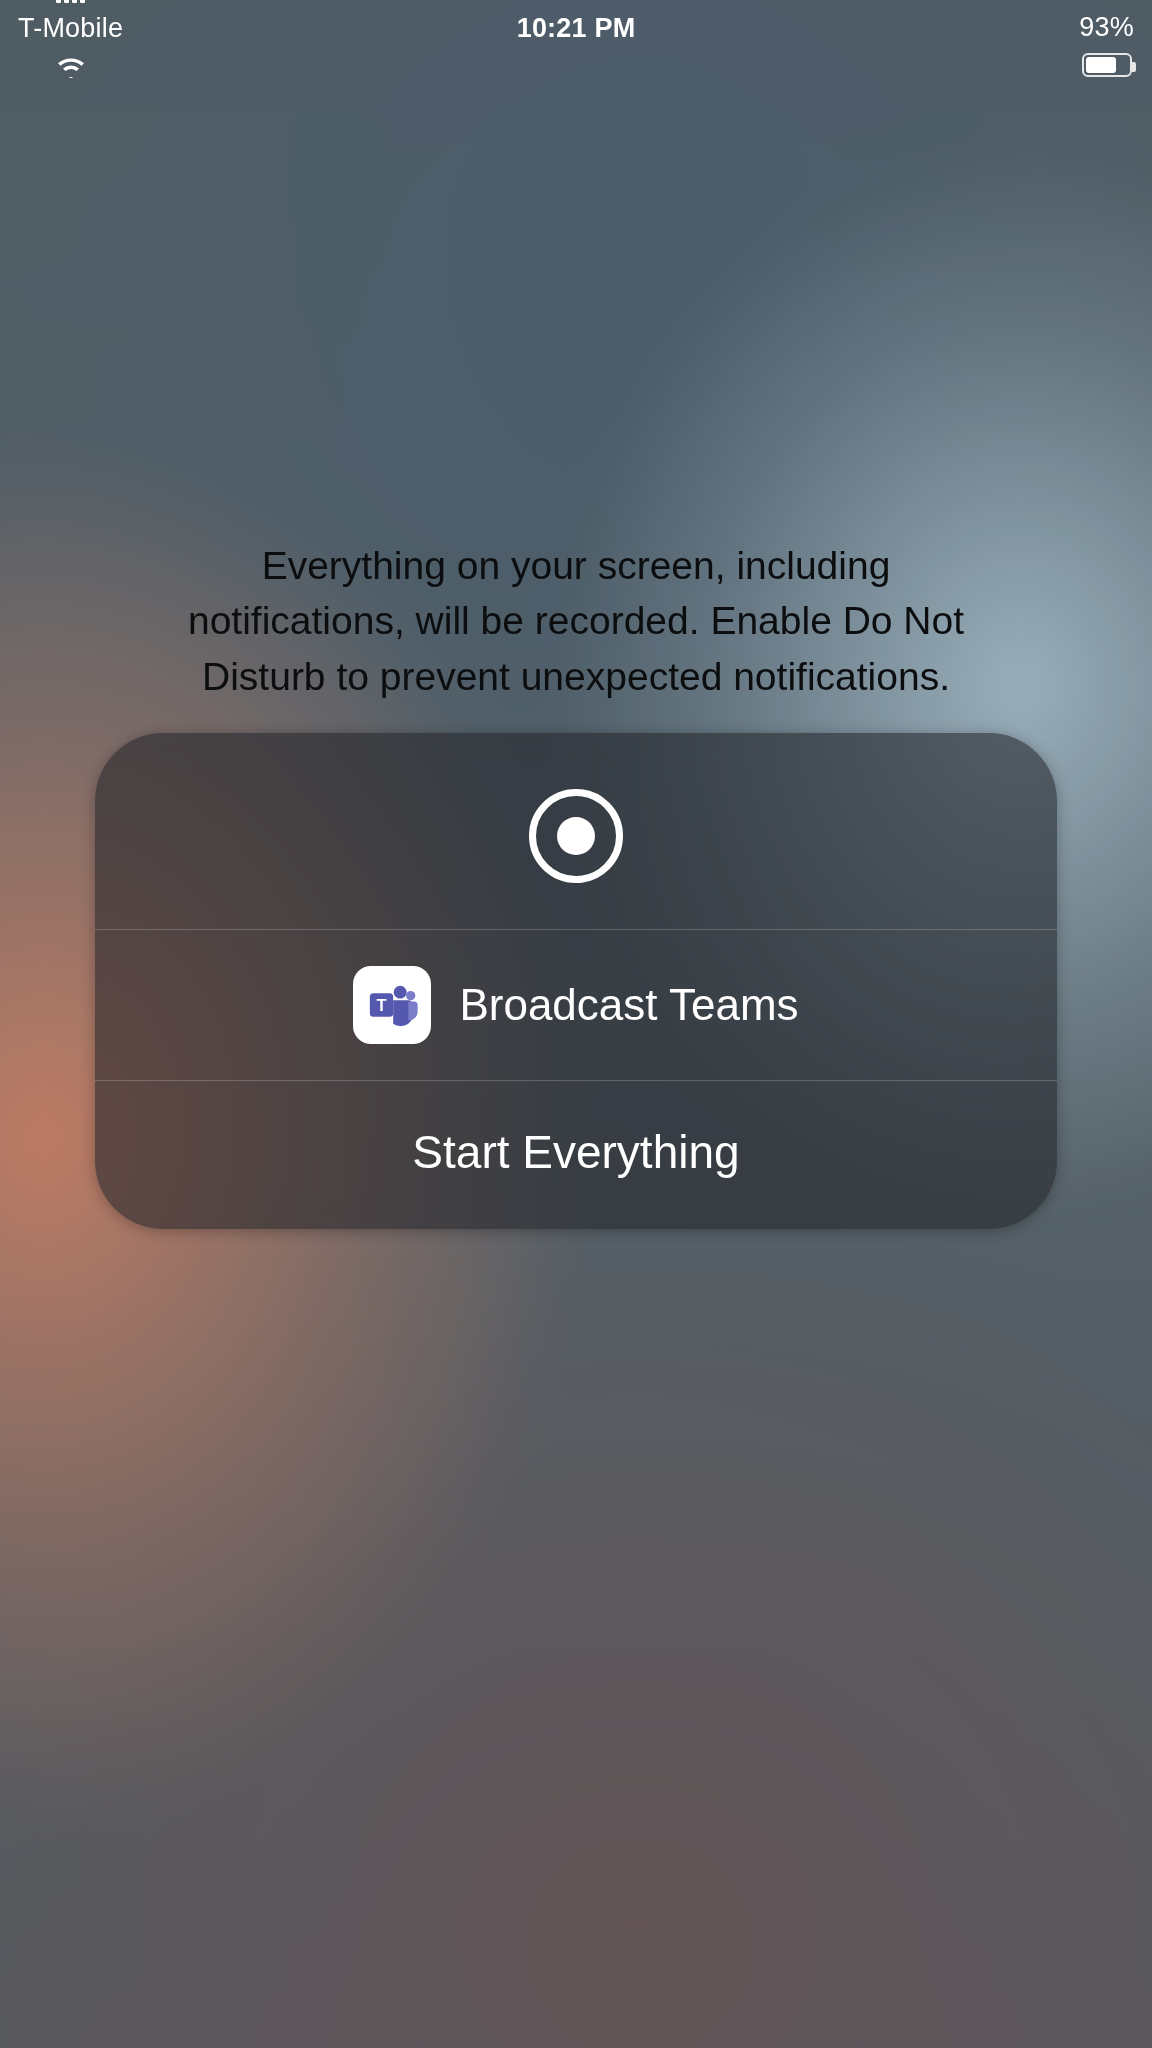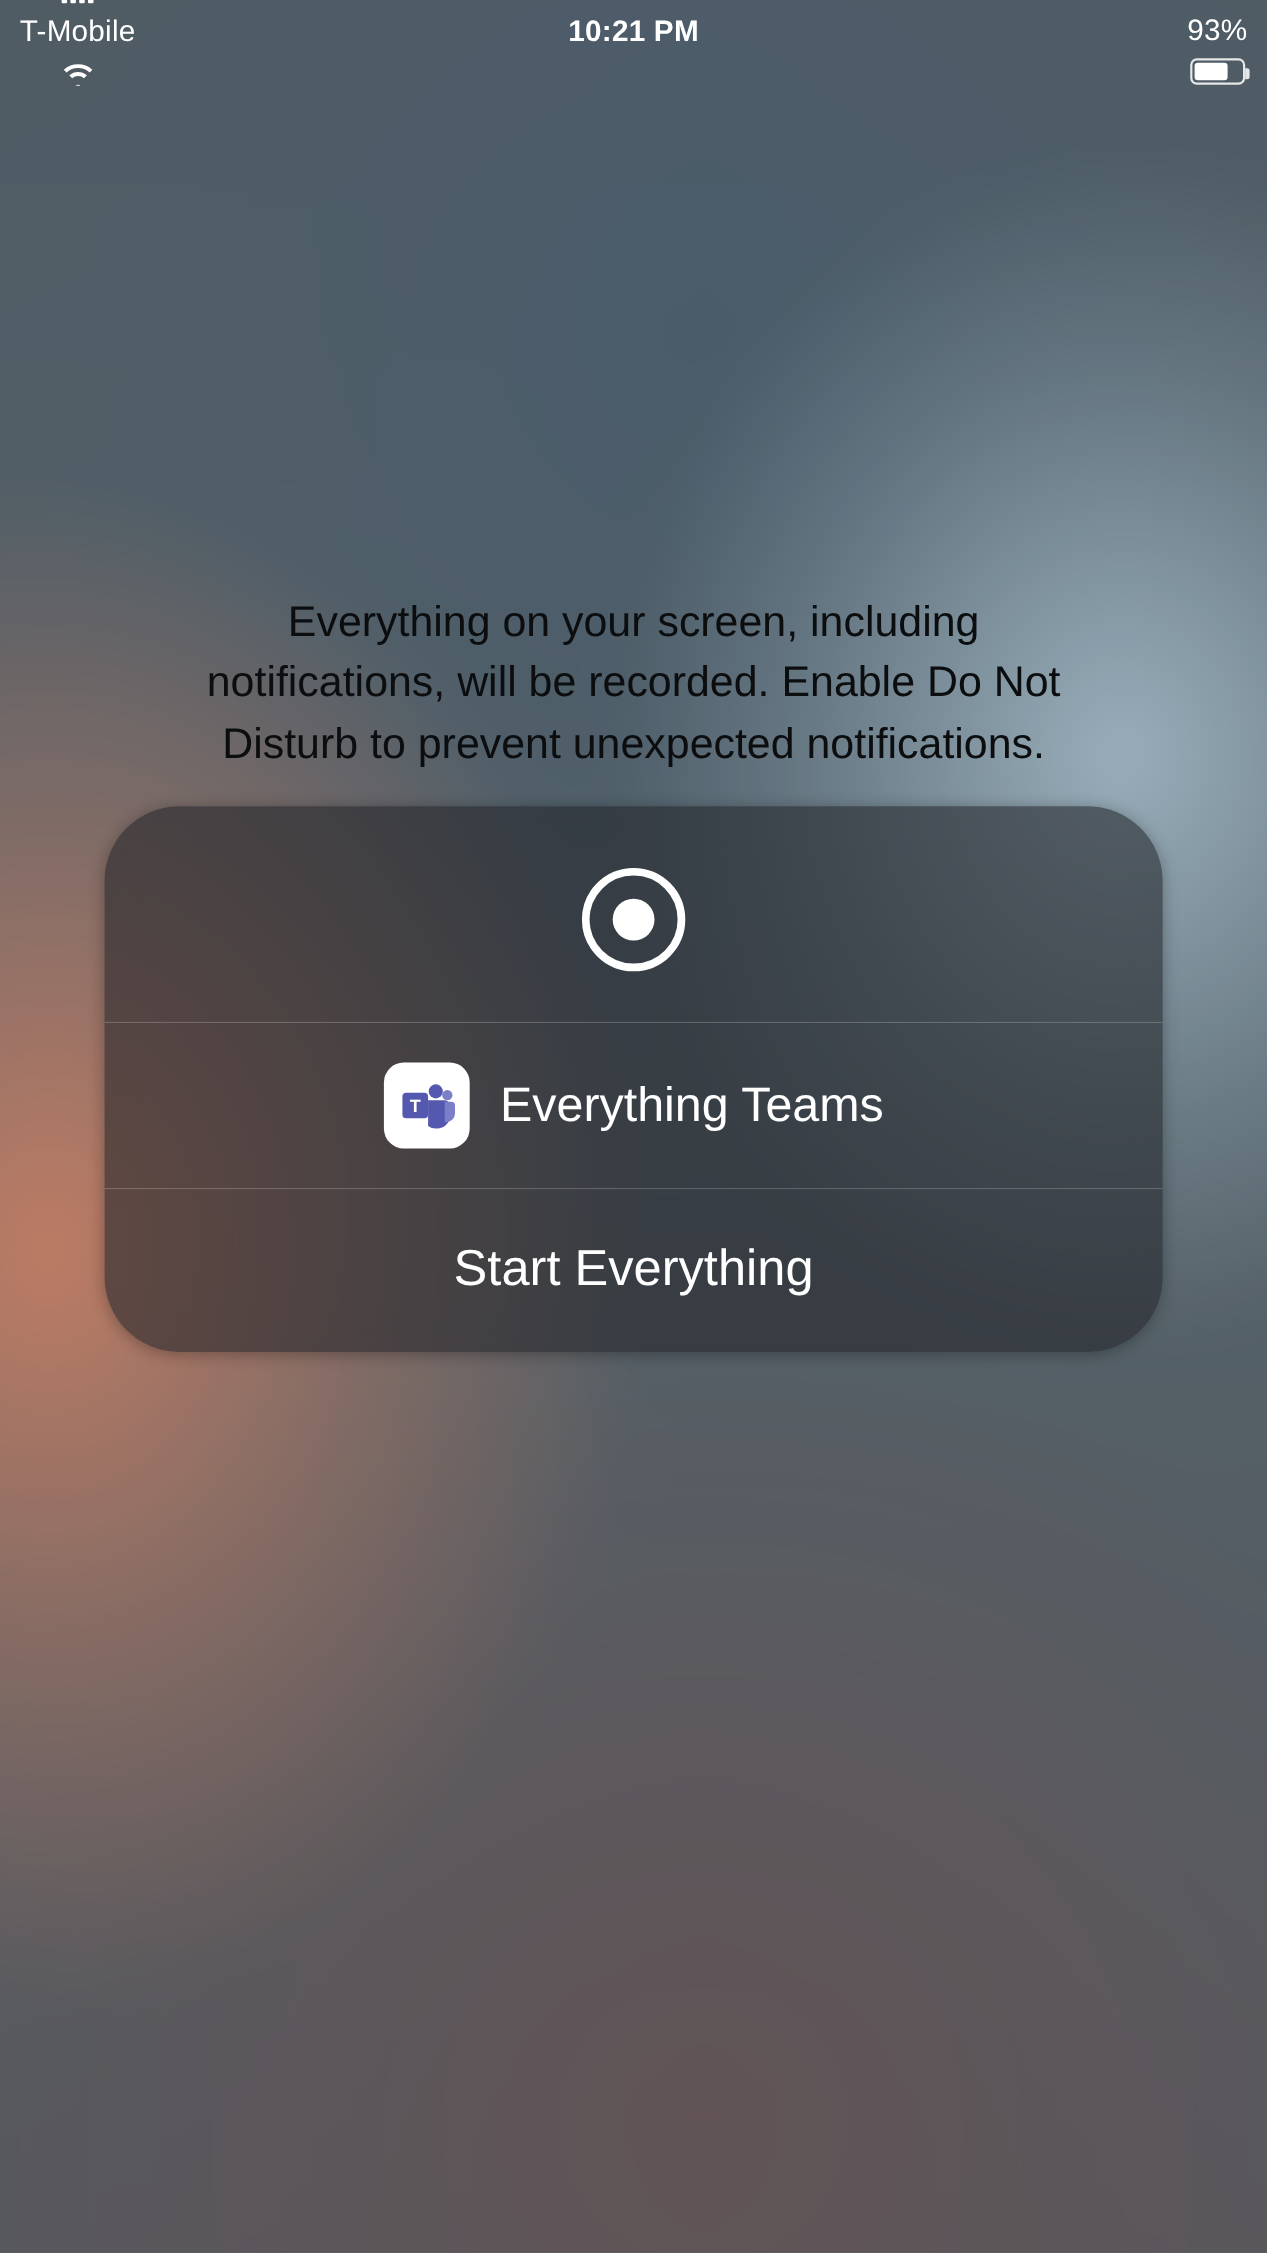--- a/index.html
+++ b/index.html
@@ -170,21 +170,21 @@
     <div class="app-icon">
       <svg viewBox="0 0 48 48" width="56" height="56">
         <rect x="5" y="14" width="20" height="20" rx="3" fill="#5558AF"></rect>
         <text x="15" y="29" text-anchor="middle" font-family="Arial" font-size="14" font-weight="700" fill="#fff">T</text>
         <circle cx="31" cy="13" r="5.5" fill="#5558AF"></circle>
         <circle cx="40" cy="16" r="4" fill="#7B7FC9"></circle>
         <path d="M25 20 h13 a4 4 0 0 1 4 4 v8 a10 10 0 0 1 -10 10 h-1 a10 10 0 0 1 -6 -2 V20Z" fill="#5558AF"></path>
         <path d="M38 21 h5 a3 3 0 0 1 3 3 v6 a7 7 0 0 1 -7 7 h-1 V21Z" fill="#7B7FC9"></path>
       </svg>
     </div>
-    <div class="app-label">Everything Teams</div>
+    <div class="app-label">Broadcast Teams</div>
   </div>
 
   <div class="divider"></div>
 
   <div class="section section-start">
     <div class="start-label">Start Everything</div>
   </div>
 </div>
 
 </body></html>

